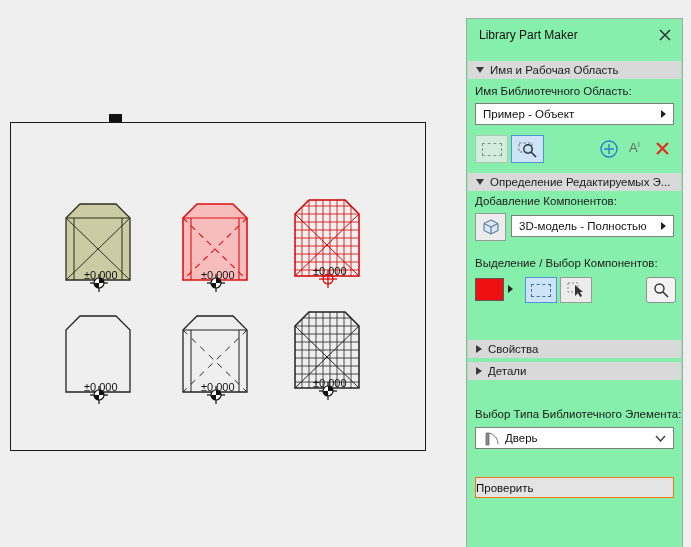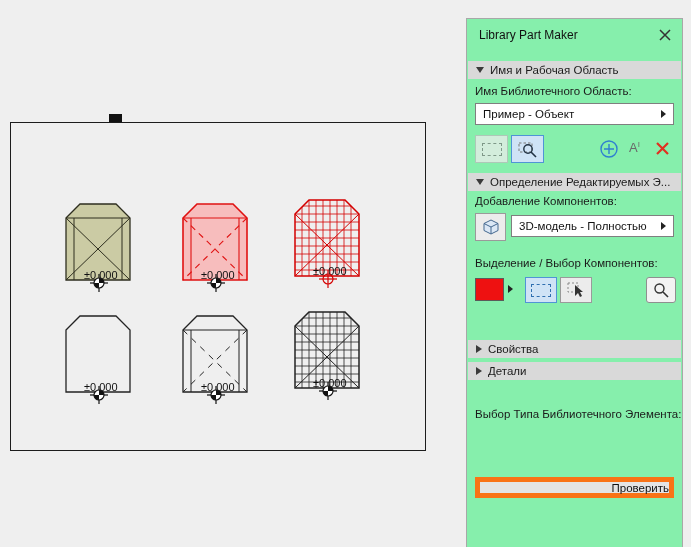--- a/index.html
+++ b/index.html
@@ -42,22 +42,22 @@
   .btn.disabled{border-color:#bcbcbc;background:#ededed;opacity:.75;}
   .btn.selected{border-color:#4f94d6;background:#cfe3f6;}
   .btn.rounded{border-radius:3px;background:#f3f3f3;border-color:#8f8f8f;}
   .marquee-ic{width:18px;height:11px;border:1px dashed #7c7c7c;}
   .marquee-ic.blue{border-color:#2f6fb0;}
   .ai-ic{position:absolute;font-size:13px;color:#6a6a6a;}
   .ai-ic sup{font-size:8px;}
   .swatch{position:absolute;box-sizing:border-box;border:1px solid #5a5a5a;background:#ee1111;}
   .status-text{position:absolute;left:8px;color:#222;}
   .check-btn{
-    position:absolute;left:8px;right:8px;height:21px;background:#e4e4e4;border:5px solid #f97316;
-    display:flex;align-items:center;justify-content:flex-end;box-sizing:border-box;color:#111;
+    position:absolute;left:8px;right:8px;height:21px;background:#e4e4e4;border:1px solid #f97316;
+    display:flex;align-items:center;justify-content:flex-start;box-sizing:border-box;color:#111;
   }
   .problems{
     position:absolute;left:1px;right:1px;top:484px;bottom:0;background:#fff;border:1px solid #bbb;
     box-sizing:border-box;overflow:hidden;
   }
   .problems .scroll{position:absolute;right:0;top:0;bottom:0;width:9px;background:#f2f2f2;border-left:1px solid #ddd;}
   .problem-item{padding:4px 6px;color:#111;}
 </style>
 </head>
 <body>
@@ -283,19 +283,29 @@
     <span class="tri-r"></span>
     <span>Свойства</span>
   </div>
   <div class="sec-header" style="top:343px">
     <span class="tri-r"></span>
     <span>Детали</span>
   </div>
 
   <span class="plabel" style="top:389px">Выбор Типа Библиотечного Элемента:</span>
 
+  <div class="dropdown" style="top:408px">
+    <svg width="16" height="15" viewBox="0 0 16 15" style="margin-right:6px">
+      <path d="M3 14V2H6V14Z" fill="#8a8a8a" stroke="#666" stroke-width="0.8"></path>
+      <path d="M6 2A11 11 0 0 1 15 13" fill="none" stroke="#777" stroke-width="1"></path>
+    </svg>
+    <span class="dd-text">Дверь</span>
+    <svg width="11" height="7" viewBox="0 0 11 7">
+      <polyline points="1,1 5.5,6 10,1" fill="none" stroke="#444" stroke-width="1.5"></polyline>
+    </svg>
+  </div>
 
   <div class="check-btn" style="top:458px">
     <span>Проверить</span>
   </div>
 
 
 </div>
 
 </body></html>

